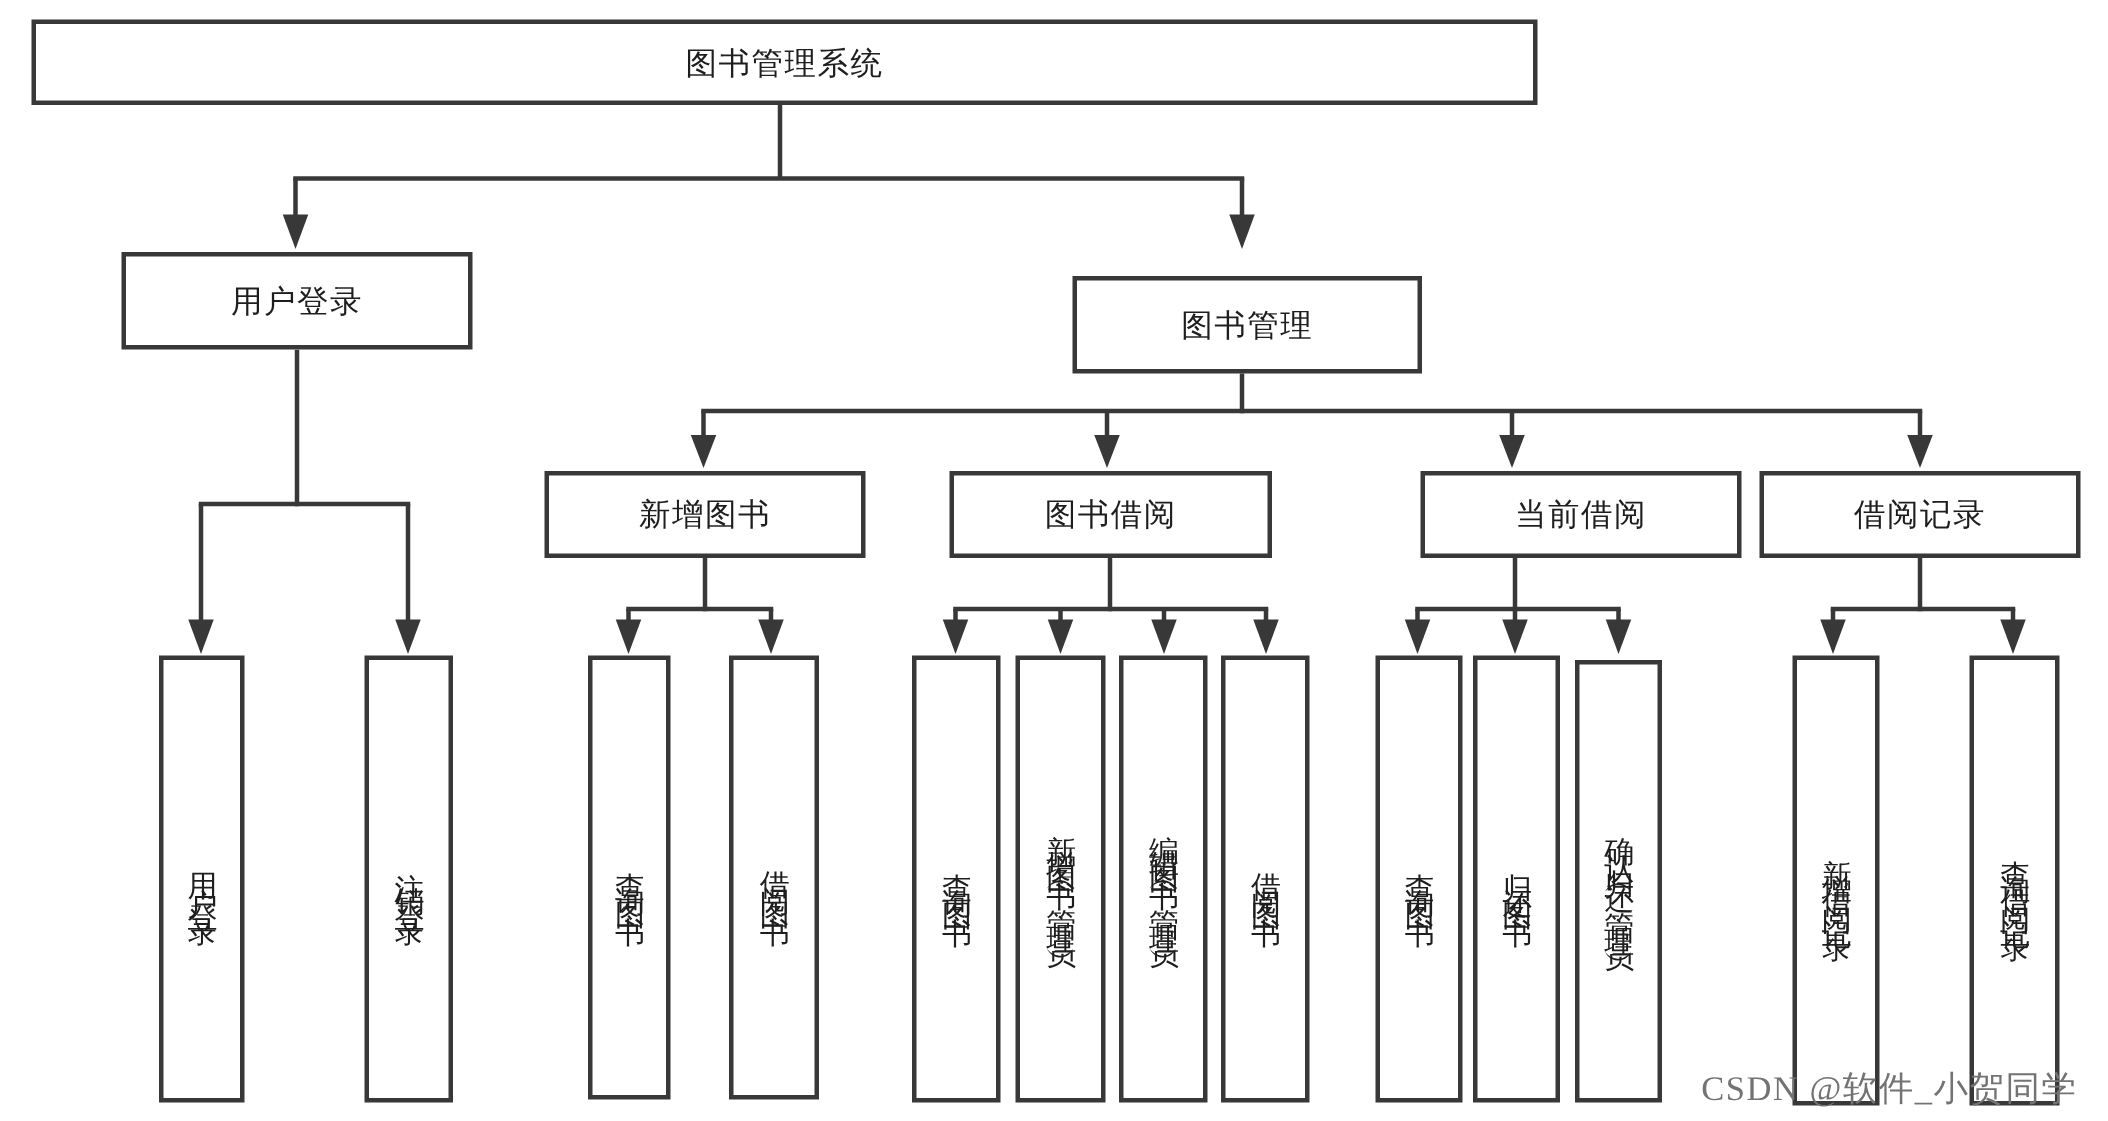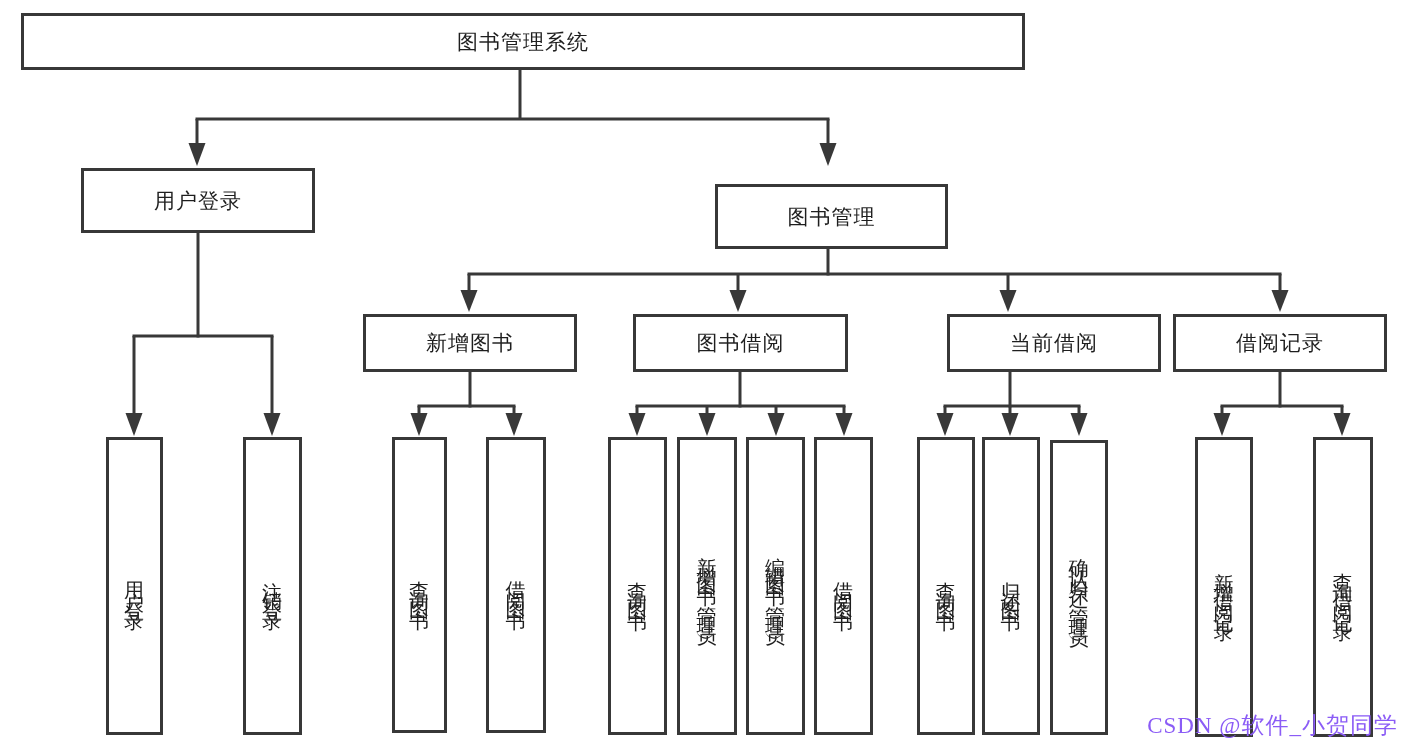--- a/index.html
+++ b/index.html
@@ -35,22 +35,22 @@
   .l5  { left:608px;  top:437px; width:59px; height:298px; }
   .l6  { left:677px;  top:437px; width:60px; height:298px; }
   .l7  { left:746px;  top:437px; width:59px; height:298px; }
   .l8  { left:814px;  top:437px; width:59px; height:298px; }
   .l9  { left:917px;  top:437px; width:58px; height:298px; }
   .l10 { left:982px;  top:437px; width:58px; height:298px; }
   .l11 { left:1050px; top:440px; width:58px; height:295px; }
   .l12 { left:1195px; top:437px; width:58px; height:300px; }
   .l13 { left:1313px; top:437px; width:60px; height:300px; }
   .watermark {
-    position:absolute; right:7px; top:710px; z-index:5;
-    font-size:23px; color:#8b5cf6; letter-spacing:1px; white-space:nowrap;
+    position:absolute; right:20px; top:710px; z-index:5;
+    font-size:23px; color:#737373; letter-spacing:1px; white-space:nowrap;
   }
 </style>
 </head>
 <body>
 
 <div class="canvas">
 
   <svg class="connectors" width="1405" height="747" viewBox="0 0 1405 747">
     <g stroke="#383838" stroke-width="3" fill="none">
 

